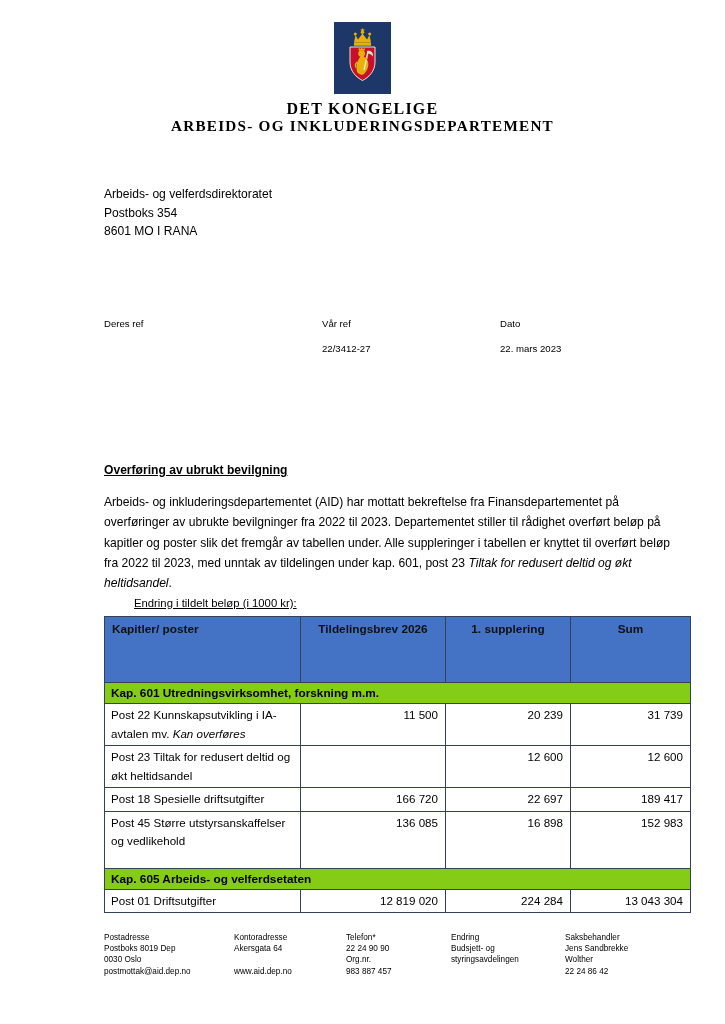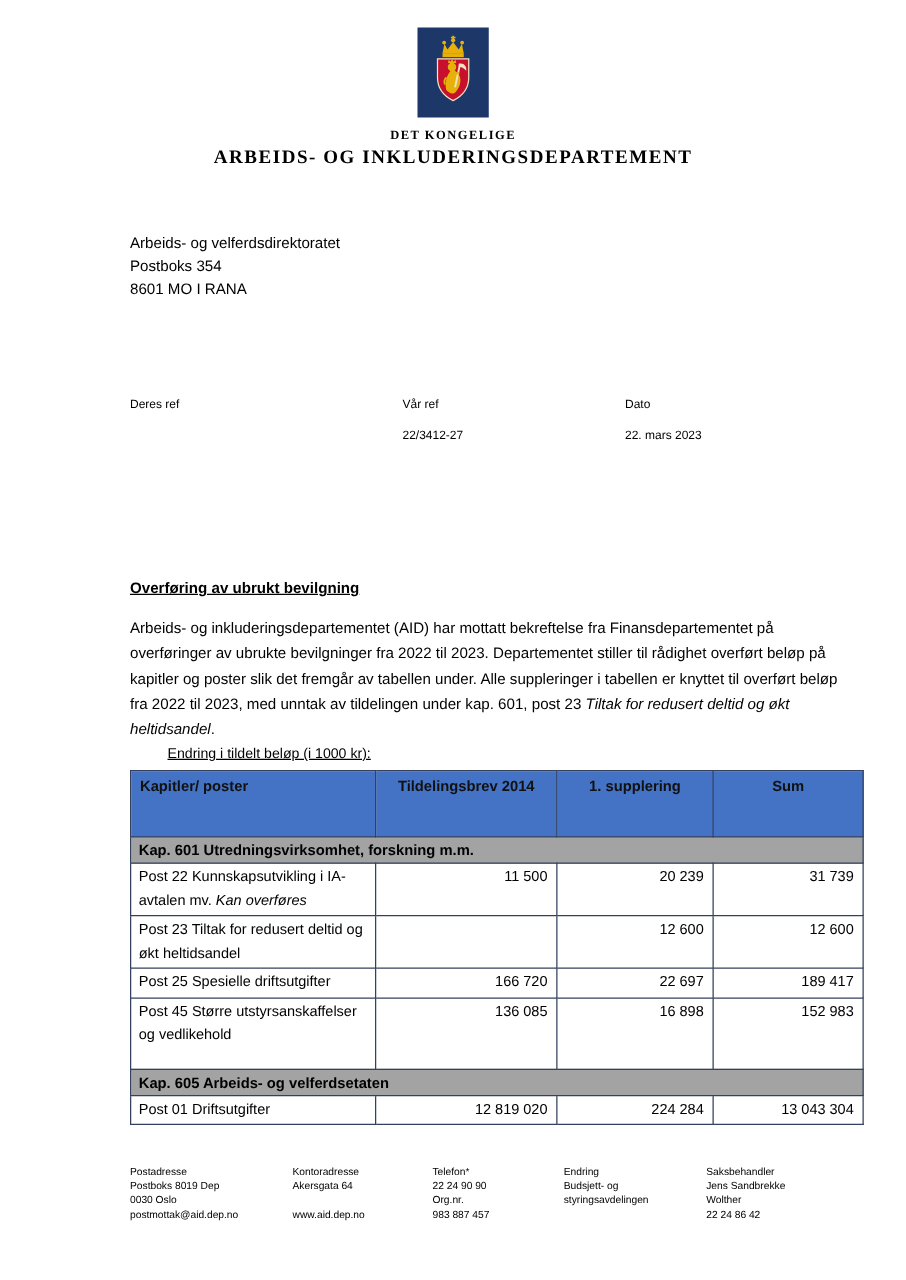--- a/index.html
+++ b/index.html
@@ -45,21 +45,21 @@
     background: #1d3768;
   }
   .crest-svg {
     position: absolute;
     left: 0; top: 0;
   }
   .lh-line1 {
     margin-top: 7px;
     font-family: "Liberation Serif", serif;
     font-weight: bold;
-    font-size: 10px;
+    font-size: 16px;
     letter-spacing: 1.2px;
     line-height: 16px;
   }
   .lh-line2 {
     font-family: "Liberation Serif", serif;
     font-weight: bold;
     font-size: 15.2px;
     letter-spacing: 1.25px;
     line-height: 18px;
   }
@@ -139,36 +139,36 @@
     position: absolute;
     left: 104px;
     top: 616px;
     width: 586px;
     border-collapse: collapse;
     table-layout: fixed;
     font-size: 11.6px;
   }
   .tbl td, .tbl th {
     border: 1px solid #33415c;
-    padding: 3px 6px 5px 6px;
+    padding: 3px 6px 18px 6px;
     vertical-align: top;
   }
   .tbl th {
     background: #4472c4;
     color: #111111;
     font-weight: bold;
     text-align: center;
     height: 42px;
     vertical-align: top;
     padding-top: 5px;
     font-size: 11.8px;
   }
   .tbl th.c1 { text-align: left; padding-left: 7px; }
   .tbl tr.section td {
-    background: #a3a3a3;
+    background: #84cc16;
     font-weight: bold;
     text-align: left;
     font-size: 11.8px;
     padding-top: 3px;
     padding-bottom: 3px;
   }
   .tbl td.lbl {
     text-align: left;
     line-height: 18.5px;
     padding-top: 2px;
@@ -280,21 +280,21 @@
   <table class="tbl">
     <colgroup>
       <col style="width:196px">
       <col style="width:145px">
       <col style="width:125px">
       <col style="width:120px">
     </colgroup>
     <thead>
       <tr>
         <th class="c1">Kapitler/ poster</th>
-        <th>Tildelingsbrev 2014</th>
+        <th>Tildelingsbrev 2026</th>
         <th>1. supplering</th>
         <th>Sum</th>
       </tr>
     </thead>
     <tbody>
 
       <tr class="section">
         <td colspan="4">Kap. 601 Utredningsvirksomhet, forskning m.m.</td>
       </tr>
 
@@ -307,21 +307,21 @@
 
       <tr>
         <td class="lbl"><span>Post 23 Tiltak for redusert deltid og økt heltidsandel</span><i></i></td>
         <td class="num"></td>
         <td class="num">12 600</td>
         <td class="num">12 600</td>
       </tr>
 
 
       <tr>
-        <td class="lbl"><span>Post 25 Spesielle driftsutgifter</span><i></i></td>
+        <td class="lbl"><span>Post 18 Spesielle driftsutgifter</span><i></i></td>
         <td class="num">166 720</td>
         <td class="num">22 697</td>
         <td class="num">189 417</td>
       </tr>
 
       <tr>
         <td class="lbl" style="height:52px"><span>Post 45 Større utstyrsanskaffelser og vedlikehold</span><i></i></td>
         <td class="num">136 085</td>
         <td class="num">16 898</td>
         <td class="num">152 983</td>

